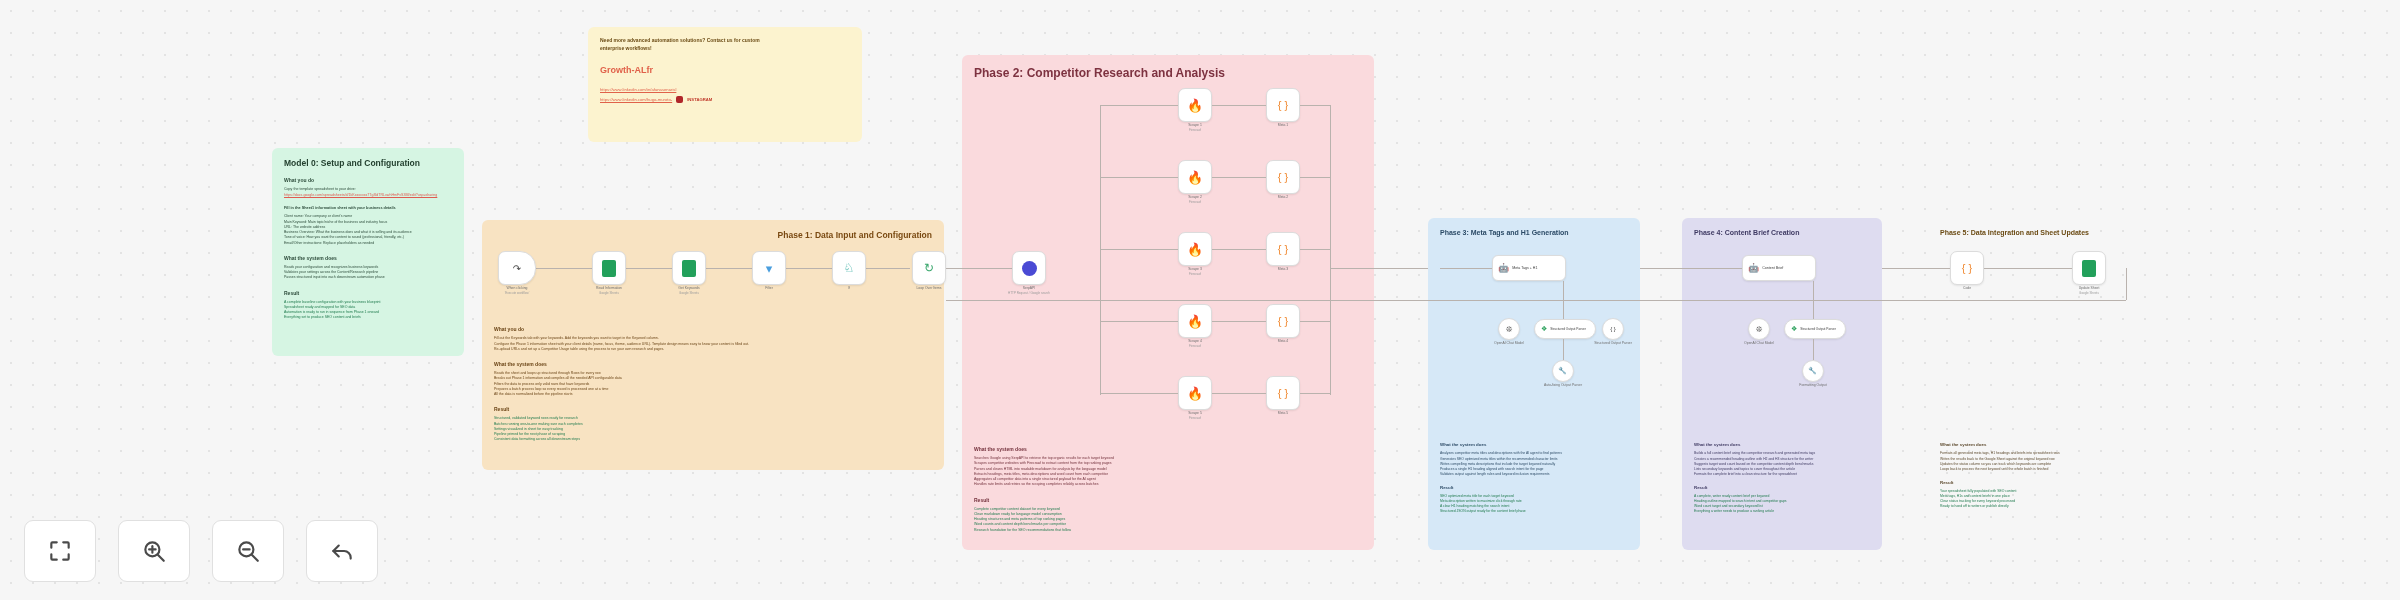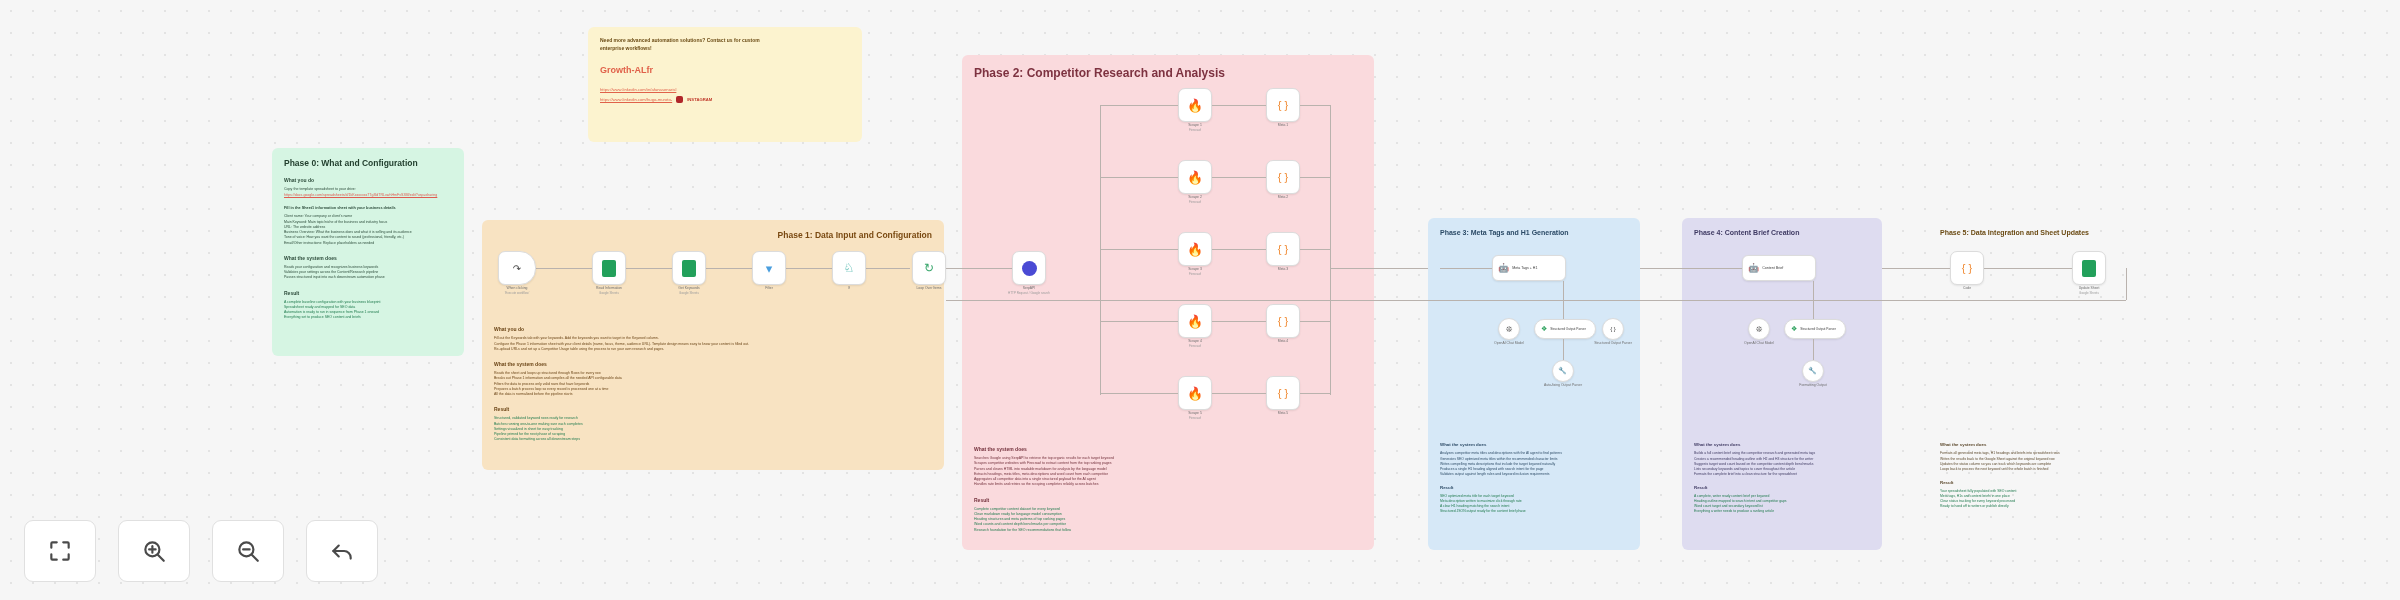--- a/index.html
+++ b/index.html
@@ -130,21 +130,21 @@
   }
   .tbtn svg { width: 26px; height: 26px; stroke: #4a4a4a; fill: none;
     stroke-width: 2; stroke-linecap: round; stroke-linejoin: round; }
 </style>
 </head>
 <body>
 
 <div id="canvas">
 
   <div class="note n-green" style="left:272px; top:148px; width:192px; height:208px;">
-    <div class="note-title" style="font-size:8.5px;">Phase 0: What and Configuration</div>
+    <div class="note-title" style="font-size:8.5px;">Model 0: Setup and Configuration</div>
     <div class="sub-head" style="font-size:5px;">What you do</div>
     <div class="body-line" style="font-size:3.6px;">Copy the template spreadsheet to your drive:</div>
     <div class="body-line link" style="font-size:3.6px;color:#e05a4f;">https://docs.google.com/spreadsheets/d/1kKxxxxxxx7Tg3ldTRLxwhHmFvS3BI/edit?usp=sharing</div>
     <div class="sub-head" style="font-size:3.8px;margin-top:8px;">Fill in the Sheet1 information sheet with your business details</div>
     <div class="body-line" style="font-size:3.5px;">Client name: Your company or client's name</div>
     <div class="body-line" style="font-size:3.5px;">Main Keyword: Main topic/niche of the business and industry focus</div>
     <div class="body-line" style="font-size:3.5px;">URL: The website address</div>
     <div class="body-line" style="font-size:3.5px;">Business Overview: What the business does and what it is selling and its audience</div>
     <div class="body-line" style="font-size:3.5px;">Tone of voice: How you want the content to sound (professional, friendly, etc.)</div>
     <div class="body-line" style="font-size:3.5px;">Email/Other instructions: Replace placeholders as needed</div>

